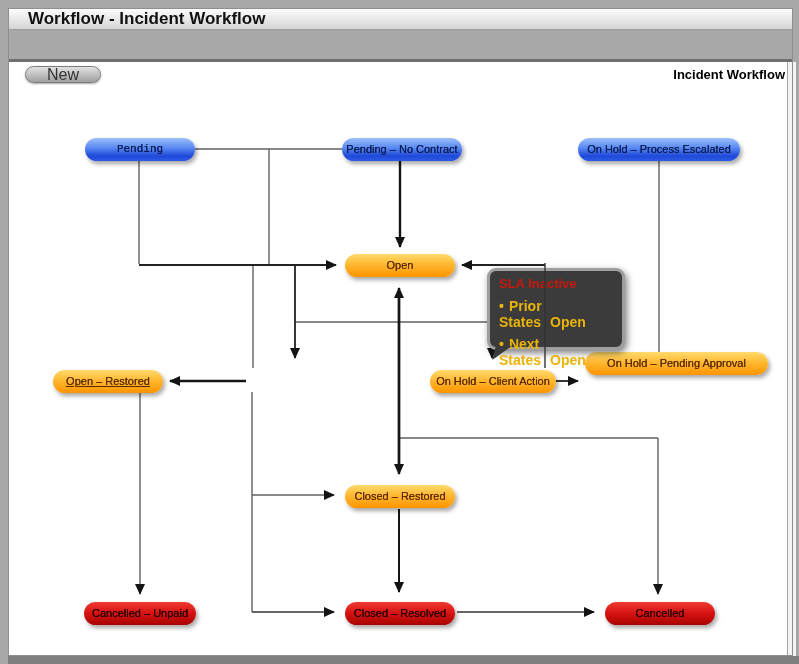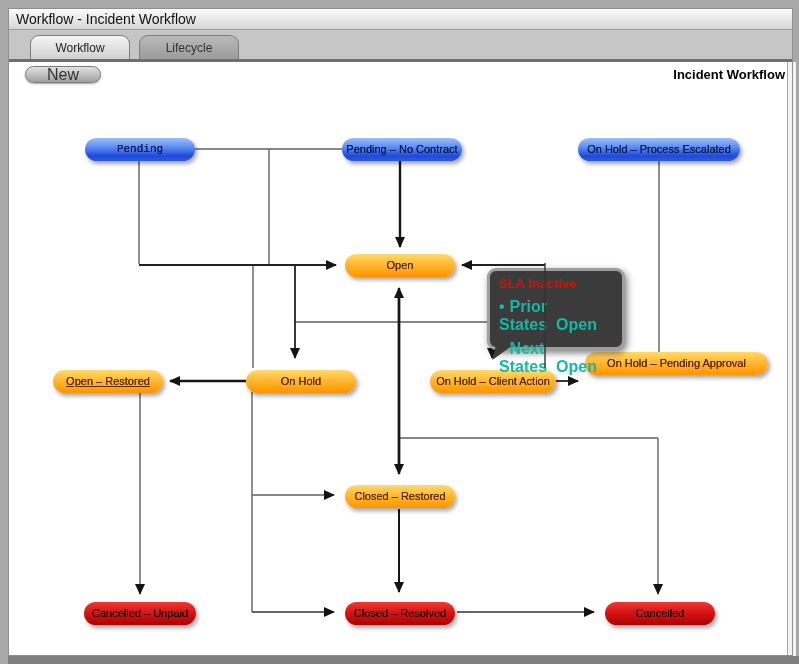--- a/index.html
+++ b/index.html
@@ -3,21 +3,21 @@
 <meta charset="utf-8">
 <style>
   html,body{margin:0;padding:0;background:#a8a8a8;}
   .screen{position:relative;width:799px;height:664px;background:#a8a8a8;
           font-family:"Liberation Sans",sans-serif;overflow:hidden;}
 
   
   .titlebar{position:absolute;left:8px;top:8px;width:785px;height:22px;
             background:linear-gradient(#fefefe,#d5d5d5);
             border-bottom:1px solid #9b9b9b;box-sizing:border-box;}
-  .titlebar .title{padding-left:8px;font-size:14px;font-weight:normal;
+  .titlebar .title{padding-left:20px;font-size:17px;font-weight:bold;
             line-height:22px;color:#111;}
   .tabstrip{position:absolute;left:8px;top:30px;width:785px;height:29px;
             background:#c6c6c6;}
   .tab{position:absolute;bottom:0;height:24px;border-radius:9px 9px 0 0;
        border:1px solid #7e7e7e;border-bottom:none;font-size:12px;
        text-align:center;line-height:24px;box-sizing:border-box;cursor:default;}
   .tab.active{left:22px;width:100px;background:linear-gradient(#f5f5f5,#d0d0d0);color:#222;}
   .tab.inactive{left:131px;width:100px;background:linear-gradient(#b9b9b9,#9c9c9c);color:#333;}
   .tabdivider{position:absolute;left:8px;top:59px;width:785px;height:3px;background:#6f6f6f;}
   .content{position:absolute;left:8px;top:62px;width:779px;height:594px;background:#fff;}
@@ -49,37 +49,33 @@
             color:#260000;}
 
   .tooltip{position:absolute;left:487px;top:268px;width:138px;height:82px;z-index:3;
            background:#3b3b3b;border:3px solid #9e9e9e;border-radius:9px;
            box-shadow:2px 3px 7px rgba(0,0,0,.5);box-sizing:border-box;
            padding:5px 9px 0 9px;}
   .tooltip::after{content:"";position:absolute;left:4px;bottom:-13px;width:0;height:0;
            border-top:14px solid #3b3b3b;border-right:16px solid transparent;
            transform:skewX(-14deg);}
   .tooltip .tt-title{font-size:13px;font-weight:bold;color:#c8170c;margin-bottom:7px;}
-  .tooltip .tt-row{font-size:16px;font-weight:bold;color:#14b8a6;margin-bottom:6px;}
+  .tooltip .tt-row{font-size:14px;font-weight:bold;color:#eab308;margin-bottom:6px;}
   .tooltip .tt-bullet{margin-right:5px;}
   .tooltip .tt-value{margin-left:9px;}
 </style>
 </head>
 <body>
 
 <div class="screen">
 
   <div class="titlebar">
     <div class="title">Workflow - Incident Workflow</div>
   </div>
 
-  <div class="tabstrip">
-    <div class="tab active">Workflow</div>
-    <div class="tab inactive">Lifecycle</div>
-  </div>
   <div class="tabdivider"></div>
 
   <div class="content"></div>
   <div class="scrollbar"></div>
   <div class="bottombar"></div>
 
   <div class="new-btn">New</div>
   <div class="heading">Incident Workflow</div>
 
   <svg class="lines" width="799" height="664">
@@ -117,21 +113,20 @@
       <path d="M399,509 V592" stroke="#161616" stroke-width="2" marker-end="url(#ah)"></path>
       <path d="M457,612 H594" stroke="#333" stroke-width="1.7" marker-end="url(#ah)"></path>
     </g>
   </svg>
 
   <div class="node start" style="left:85px;top:138px;width:110px;font-family:Liberation Mono, monospace;">Pending</div>
   <div class="node start" style="left:342px;top:138px;width:120px;">Pending – No Contract</div>
   <div class="node start" style="left:578px;top:138px;width:162px;">On Hold – Process Escalated</div>
   <div class="node active" style="left:345px;top:254px;width:110px;">Open</div>
   <div class="node active" style="left:53px;top:370px;width:110px;text-decoration:underline;">Open – Restored</div>
-  <div class="node active" style="left:246px;top:370px;width:110px;">On Hold</div>
   <div class="node active" style="left:430px;top:370px;width:126px;">On Hold – Client Action</div>
   <div class="node active" style="left:585px;top:352px;width:183px;">On Hold – Pending Approval</div>
   <div class="node active" style="left:345px;top:485px;width:110px;">Closed – Restored</div>
   <div class="node end" style="left:84px;top:602px;width:112px;">Cancelled – Unpaid</div>
   <div class="node end" style="left:345px;top:602px;width:110px;">Closed – Resolved</div>
   <div class="node end" style="left:605px;top:602px;width:110px;">Cancelled</div>
 
   <div class="tooltip">
     <div class="tt-title">SLA Inactive</div>
     <div class="tt-row">

